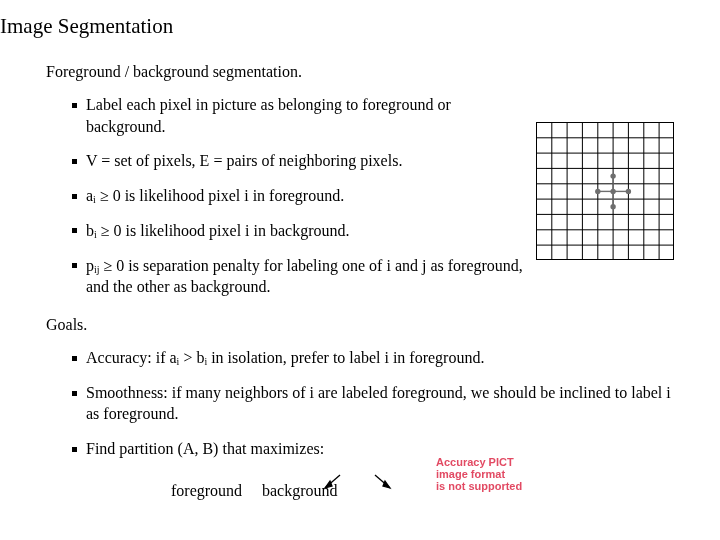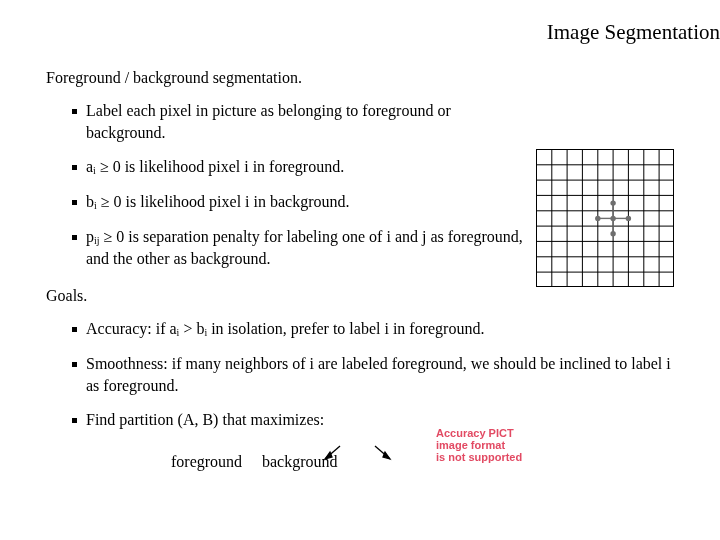--- a/index.html
+++ b/index.html
@@ -1,45 +1,46 @@
 <!DOCTYPE html>
 <html><head>
 <meta charset="utf-8">
 <style>
 html,body{margin:0;padding:0;width:720px;height:540px;background:#fff;font-family:"Comic Sans MS","Comic Sans",cursive;color:#000;font-size:16px;position:relative}
 .slide{position:relative;width:720px;height:540px}
-.title{text-align:right;font-size:21px;margin-top:20px;margin-bottom:24px}
+.title{text-align:left;font-size:21px;margin-top:14px;margin-bottom:24px}
 .content{padding:0 46px 0 46px}
 .section-head{font-size:16px;margin-bottom:4px}
 ul.bullets{list-style:none;margin:0 0 18px 0;padding-left:26px}
 ul.bullets li{position:relative;margin:13px 0;line-height:1.35;padding-left:14px}
 ul.bullets li::before{content:"";position:absolute;left:0;top:0.55em;width:5px;height:5px;background:#000;border-radius:0}
 ul.bullets.square li::before{border-radius:0}
 sub{font-size:0.62em;vertical-align:-0.25em}
-.row1{display:flex;align-items:flex-end;gap:12px}
+.row1{display:flex;align-items:center;gap:12px}
 .row1-text{flex:1}
 .gridbox{width:138px;height:138px;margin-top:4px;position:relative}
 .gridbox svg{display:block}
 .arrowsvg{position:absolute;left:50%;transform:translateX(-50%)}
 .fblabels{position:relative;margin-top:10px}
 .fblabel{position:absolute;font-size:16px}
 .pict{color:#e24a63;font-family:sans-serif;font-size:11px;font-weight:bold;line-height:1.1;position:absolute}
 </style>
 </head>
 <body>
 
 <div class="slide">
   <div class="title">Image Segmentation</div>
 
   <div class="content">
     <div class="row1">
       <div class="row1-text">
         <div class="section-head">Foreground / background segmentation.</div>
         <ul class="bullets square">
           <li>Label each pixel in picture as belonging to foreground or background.</li>
+          <li>V = set of pixels, E = pairs of neighboring pixels.</li>
           <li>
             <span>a</span><sub>i</sub><span> ≥ 0 is likelihood pixel i in foreground.</span>
           </li>
           <li>
             <span>b</span><sub>i</sub><span> ≥ 0 is likelihood pixel i in background.</span>
           </li>
           <li>
             <span>p</span><sub>ij</sub><span> ≥ 0 is separation penalty for labeling one of i and j as foreground, and the other as background.</span>
           </li>
         </ul>

